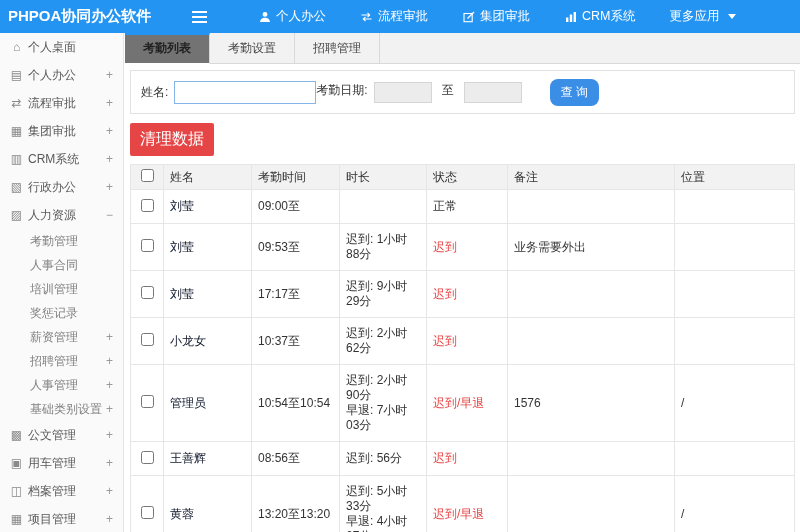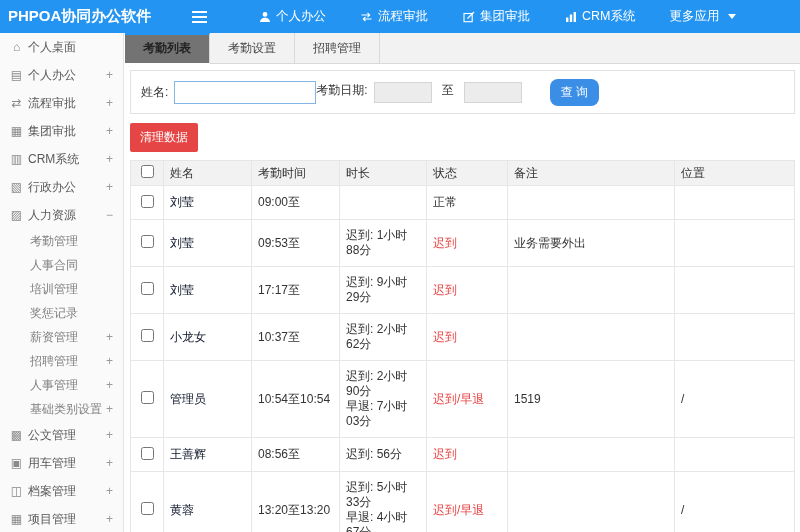--- a/index.html
+++ b/index.html
@@ -44,21 +44,21 @@
   .name-input { width:142px; height:23px; border:1px solid #85b4e6; background:#fff;
     padding:0 5px; font-size:12px; outline:none; }
   .date-group { display:flex; align-items:flex-start; }
   .date-input { width:58px; height:21px; border:1px solid #d5d5d5; background:#ececec;
     padding:0 4px; font-size:12px; outline:none; }
   .to-label { margin:0 10px; color:#333; }
   .btn-search { margin-left:28px; background:#3a8ee6; color:#fff; border:none; cursor:pointer;
     padding:5px 11px; font-size:12px; border-radius:8px; white-space:nowrap; }
   
   .actions { margin:9px 5px 8px 5px; display:flex; gap:7px; }
-  .btn { border:none; color:#fff; cursor:pointer; padding:6px 10px; font-size:12px; border-radius:2px; white-space:nowrap; }
+  .btn { border:none; color:#fff; cursor:pointer; padding:6px 10px; font-size:16px; border-radius:2px; white-space:nowrap; }
   .btn-red { background:#e64545; }
   .btn-teal { background:#38b8c8; }
   
   table { border-collapse:collapse; width:calc(100% - 10px); margin:0 5px; table-layout:fixed; }
   th, td { border:1px solid #e6e6e6; padding:8px 6px; text-align:left; font-weight:normal;
     vertical-align:middle; overflow:hidden; }
   thead th { background:#f2f2f2; color:#333; padding:3px 6px; }
   .cb-cell { text-align:center; padding:4px 0; }
   td.col-name { color:#0f172a; cursor:pointer; }
   td.col-duration { white-space:pre-line; line-height:15px; }
@@ -287,21 +287,21 @@
           <td class="col-remark"></td>
           <td class="col-location"></td>
         </tr>
         <tr>
           <td class="cb-cell"><input type="checkbox" style=""></td>
           <td class="col-name">管理员</td>
           <td class="col-time">10:54至10:54</td>
           <td class="col-duration">迟到: 2小时90分
 早退: 7小时03分</td>
           <td class="col-status status-late">迟到/早退</td>
-          <td class="col-remark">1519</td>
+          <td class="col-remark">1576</td>
           <td class="col-location">/</td>
         </tr>
         <tr>
           <td class="cb-cell"><input type="checkbox" style=""></td>
           <td class="col-name">王善辉</td>
           <td class="col-time">08:56至</td>
           <td class="col-duration">迟到: 56分</td>
           <td class="col-status status-late">迟到</td>
           <td class="col-remark"></td>
           <td class="col-location"></td>

